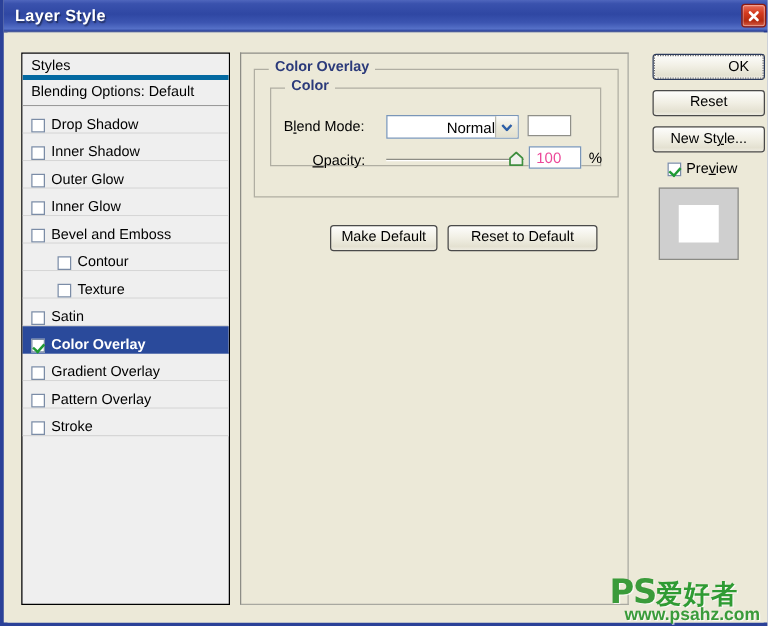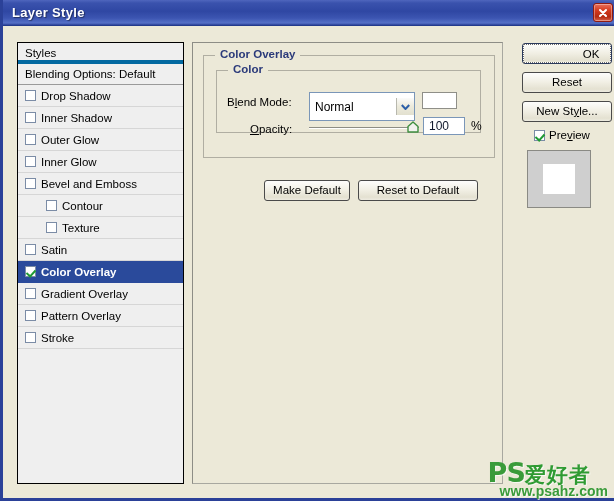--- a/index.html
+++ b/index.html
@@ -96,21 +96,21 @@
     border-bottom: 1px solid #9a9a9a;
     background: #efefef;
     box-sizing: border-box;
   }
   .list-head.thick { border-bottom: 4px solid #0369a1; }
 
   .list-row {
     height: 22px;
     box-sizing: border-box;
     display: flex;
-    align-items: center;
+    align-items: flex-end;
     padding-left: 7px;
     border-bottom: 1px solid #d6d6d6;
     background: #efefef;
     color: #000;
     font-size: 11.5px;
     cursor: default;
   }
   .list-row.indent { padding-left: 28px; }
   .list-row.selected {
     background: #2a4a9b;
@@ -188,27 +188,28 @@
     color: #000;
     white-space: nowrap;
   }
   .ul { text-decoration: underline; }
 
   
   #blend-combo {
     position: absolute;
     left: 92px; top: 21px;
     width: 106px;
-    height: 29px;
+    height: 19px;
     box-sizing: border-box;
     border: 1px solid #7a96b8;
     background: #ffffff;
     display: flex;
     align-items: center;
     cursor: pointer;
+    text-align: right;
   }
   #blend-combo .val {
     flex: 1 1 auto;
     padding-left: 5px;
     font-size: 12px;
     color: #000;
     white-space: nowrap;
     overflow: hidden;
   }
   #blend-combo .arrowbtn {
@@ -257,21 +258,21 @@
   #opacity-field {
     position: absolute;
     left: 206px; top: 46px;
     width: 42px; height: 18px;
     box-sizing: border-box;
     border: 1px solid #7a96b8;
     background: #ffffff;
     font-size: 12px;
     line-height: 16px;
     padding-left: 5px;
-    color: #0f172a;
+    color: #ec4899;
     cursor: text;
   }
   #opacity-pct {
     position: absolute;
     left: 254px; top: 48px;
     font-size: 12px;
   }
 
   
   .panel-btn {

